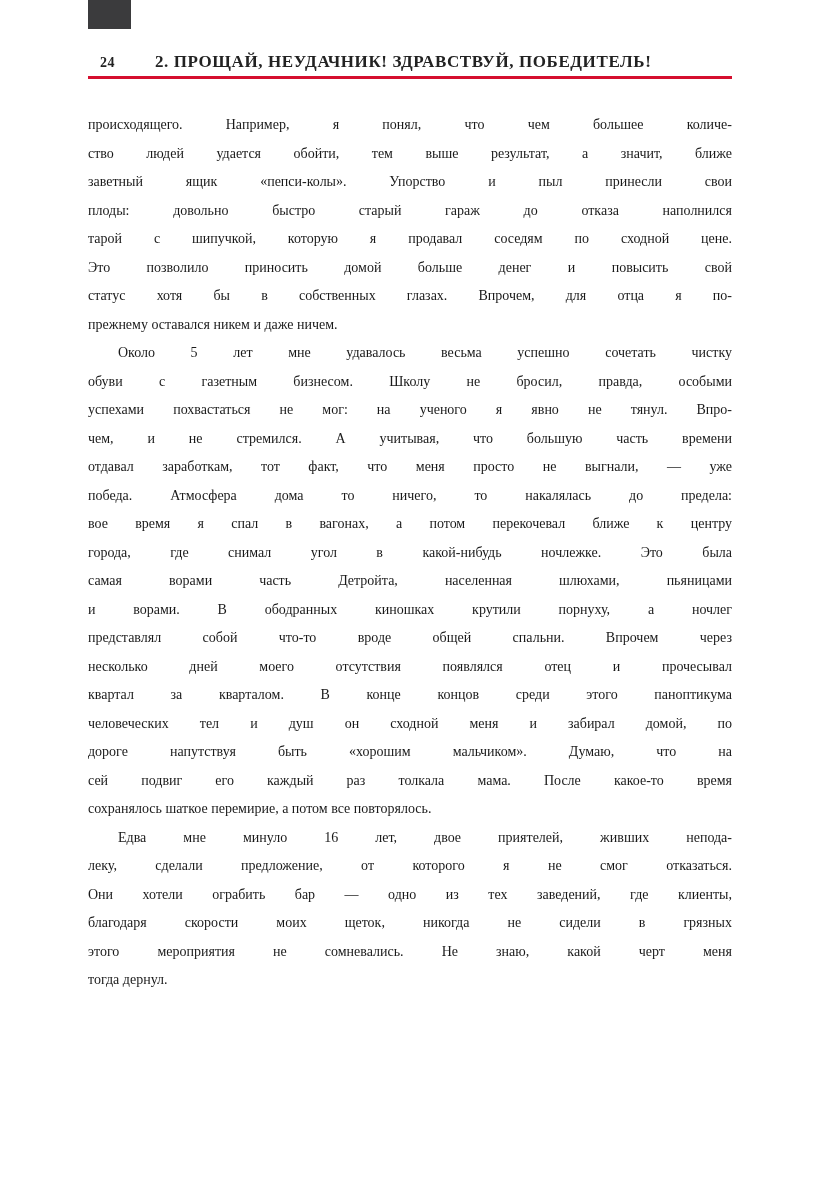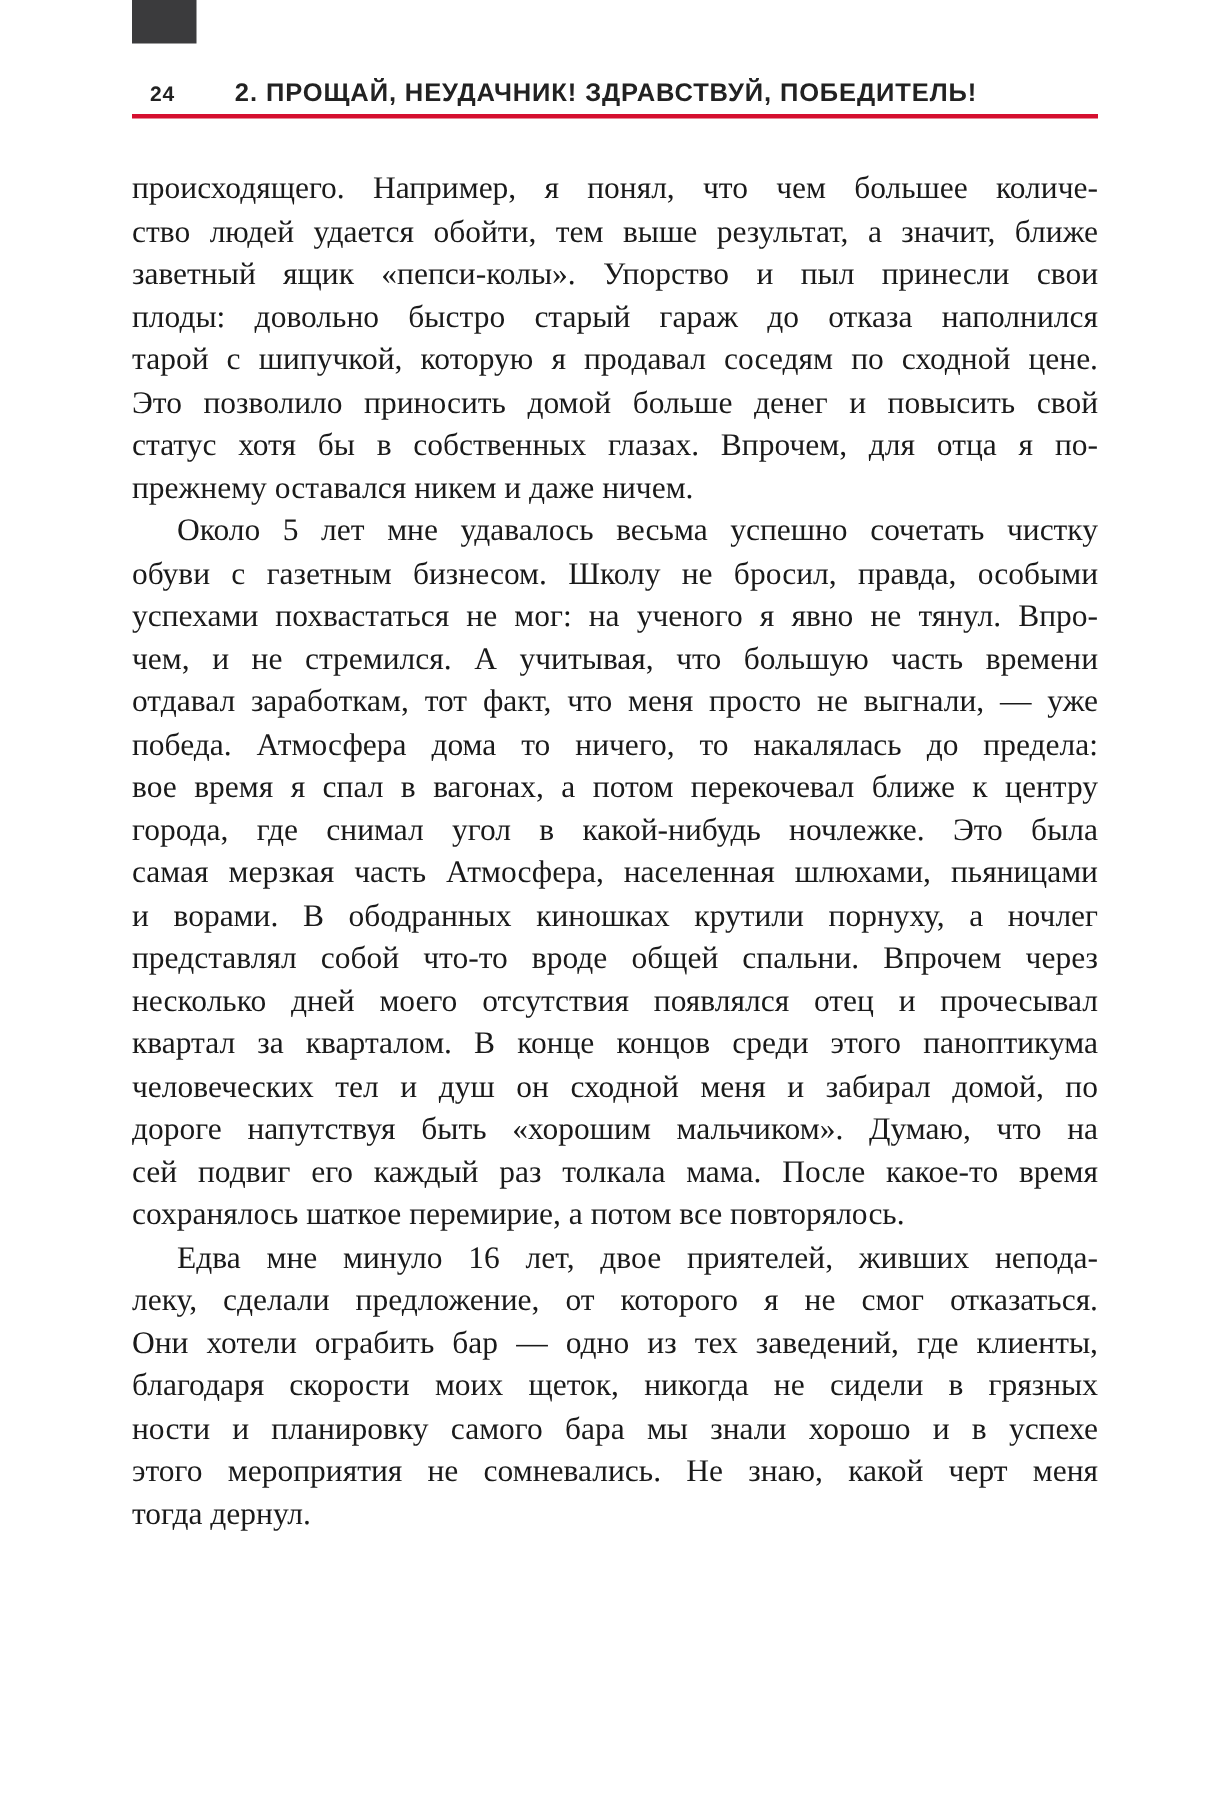--- a/index.html
+++ b/index.html
@@ -23,21 +23,21 @@
     width: 43px;
     height: 29px;
     background: #3b3b3d;
   }
   .header {
     position: absolute;
     left: 88px;
     top: 52px;
     width: 644px;
     height: 20px;
-    font-family: Liberation Sans, sans-serif;
+    font-family: Liberation Serif, serif;
     font-weight: bold;
     color: #222222;
     display: flex;
     align-items: baseline;
   }
   .page-number {
     font-size: 14px;
     margin-left: 12px;
     letter-spacing: 0.5px;
   }
@@ -52,21 +52,21 @@
     top: 76px;
     width: 644px;
     height: 2.5px;
     background: #d50f2f;
   }
   .body-text {
     position: absolute;
     left: 88px;
     top: 111px;
     width: 644px;
-    font-size: 21px;
+    font-size: 14px;
     line-height: 28.5px;
   }
   .line {
     text-align: justify;
     text-align-last: justify;
     white-space: normal;
   }
   .line.last {
     text-align-last: left;
   }
@@ -97,33 +97,32 @@
       </div>
       <div class="paragraph">
         <div class="line indent">Около 5 лет мне удавалось весьма успешно сочетать чистку</div>
         <div class="line">обуви с газетным бизнесом. Школу не бросил, правда, особыми</div>
         <div class="line">успехами похвастаться не мог: на ученого я явно не тянул. Впро-</div>
         <div class="line">чем, и не стремился. А учитывая, что большую часть времени</div>
         <div class="line">отдавал заработкам, тот факт, что меня просто не выгнали, — уже</div>
         <div class="line">победа. Атмосфера дома то ничего, то накалялась до предела:</div>
         <div class="line">вое время я спал в вагонах, а потом перекочевал ближе к центру</div>
         <div class="line">города, где снимал угол в какой-нибудь ночлежке. Это была</div>
-        <div class="line">самая мерзкая часть Атмосфера, населенная шлюхами, пьяницами</div>
+        <div class="line">самая ворами часть Детройта, населенная шлюхами, пьяницами</div>
         <div class="line">и ворами. В ободранных киношках крутили порнуху, а ночлег</div>
         <div class="line">представлял собой что-то вроде общей спальни. Впрочем через</div>
         <div class="line">несколько дней моего отсутствия появлялся отец и прочесывал</div>
         <div class="line">квартал за кварталом. В конце концов среди этого паноптикума</div>
         <div class="line">человеческих тел и душ он сходной меня и забирал домой, по</div>
         <div class="line">дороге напутствуя быть «хорошим мальчиком». Думаю, что на</div>
         <div class="line">сей подвиг его каждый раз толкала мама. После какое-то время</div>
         <div class="line last">сохранялось шаткое перемирие, а потом все повторялось.</div>
       </div>
       <div class="paragraph">
         <div class="line indent">Едва мне минуло 16 лет, двое приятелей, живших непода-</div>
         <div class="line">леку, сделали предложение, от которого я не смог отказаться.</div>
         <div class="line">Они хотели ограбить бар — одно из тех заведений, где клиенты,</div>
         <div class="line">благодаря скорости моих щеток, никогда не сидели в грязных</div>
-        <div class="line">ности и планировку самого бара мы знали хорошо и в успехе</div>
         <div class="line">этого мероприятия не сомневались. Не знаю, какой черт меня</div>
         <div class="line last">тогда дернул.</div>
       </div>
     </div>
 </div>
 
 </body></html>

